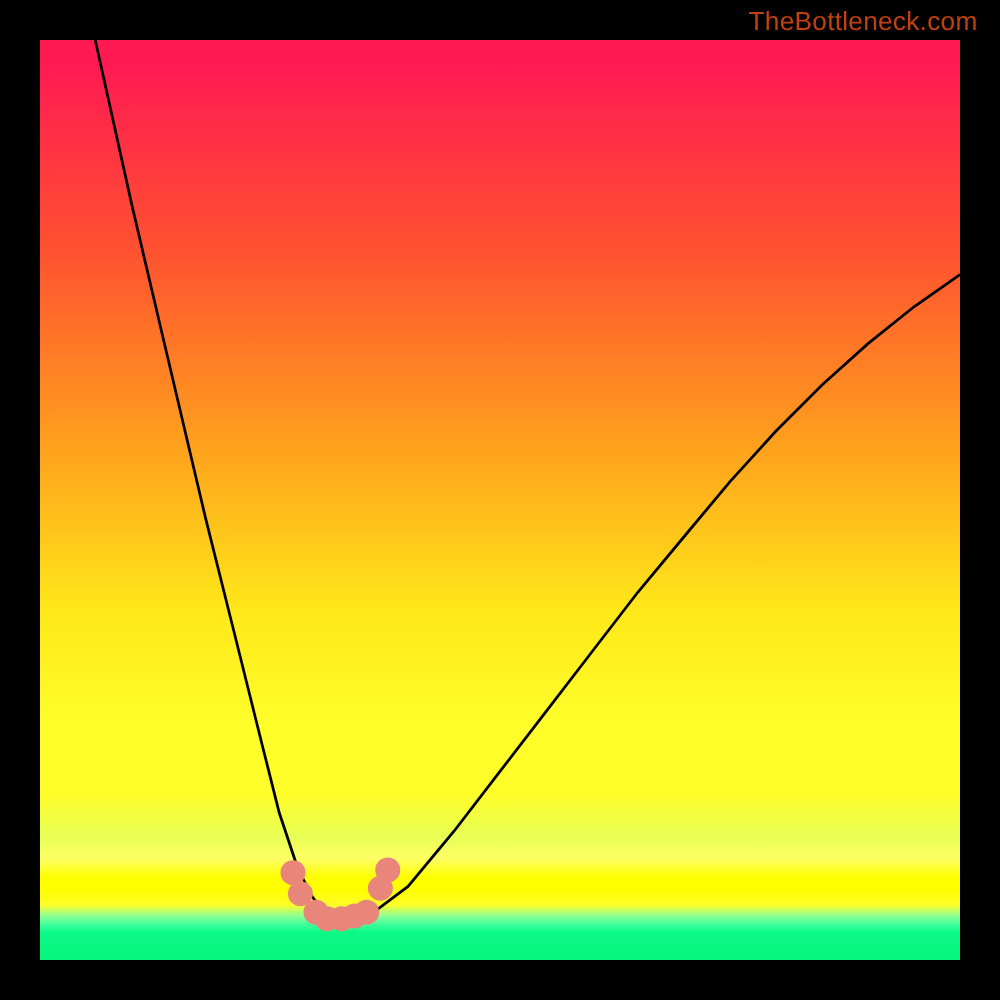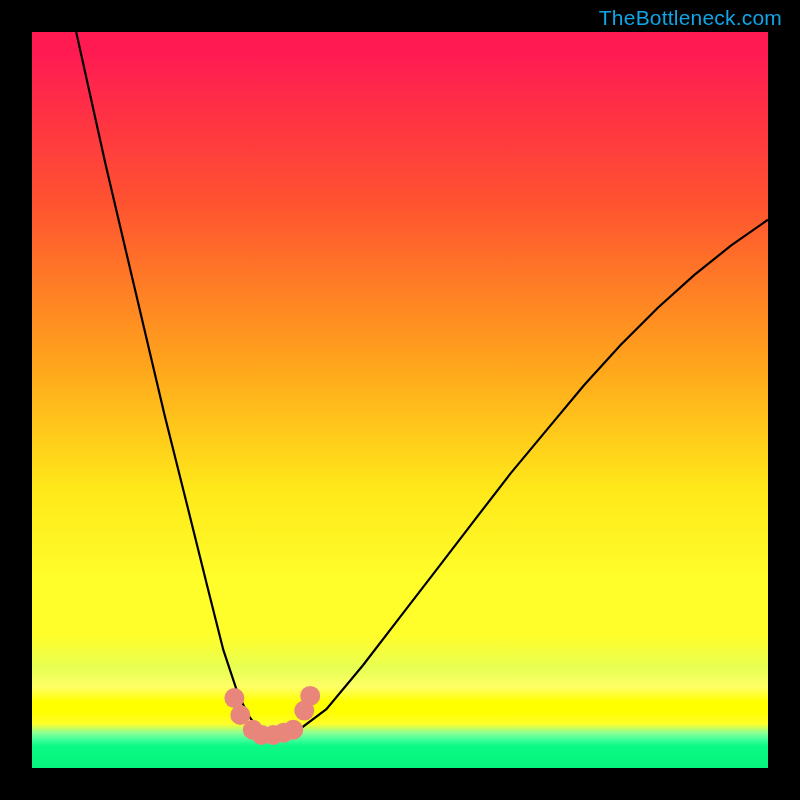--- a/index.html
+++ b/index.html
@@ -42,21 +42,21 @@
       #05f57d 100%
     );
   }
   .credit {
     position: absolute;
     top: 6px;
     right: 18px;
     font-family: Arial, Helvetica, sans-serif;
     font-size: 21px;
     letter-spacing: 0.2px;
-    color: #0ea5e9;
+    color: #c2410c;
     font-weight: 500;
   }
   svg.curves {
     position: absolute;
     left: 0;
     top: 0;
     width: 736px;
     height: 736px;
   }
 </style>

